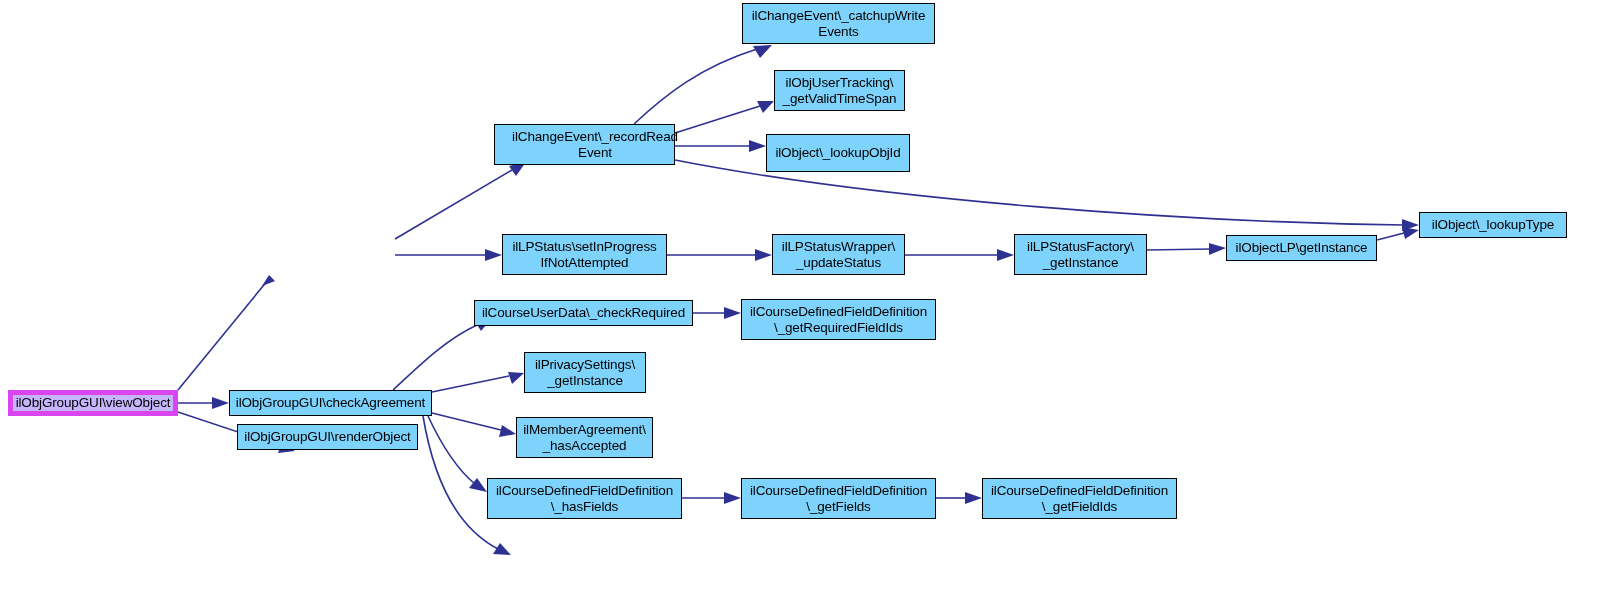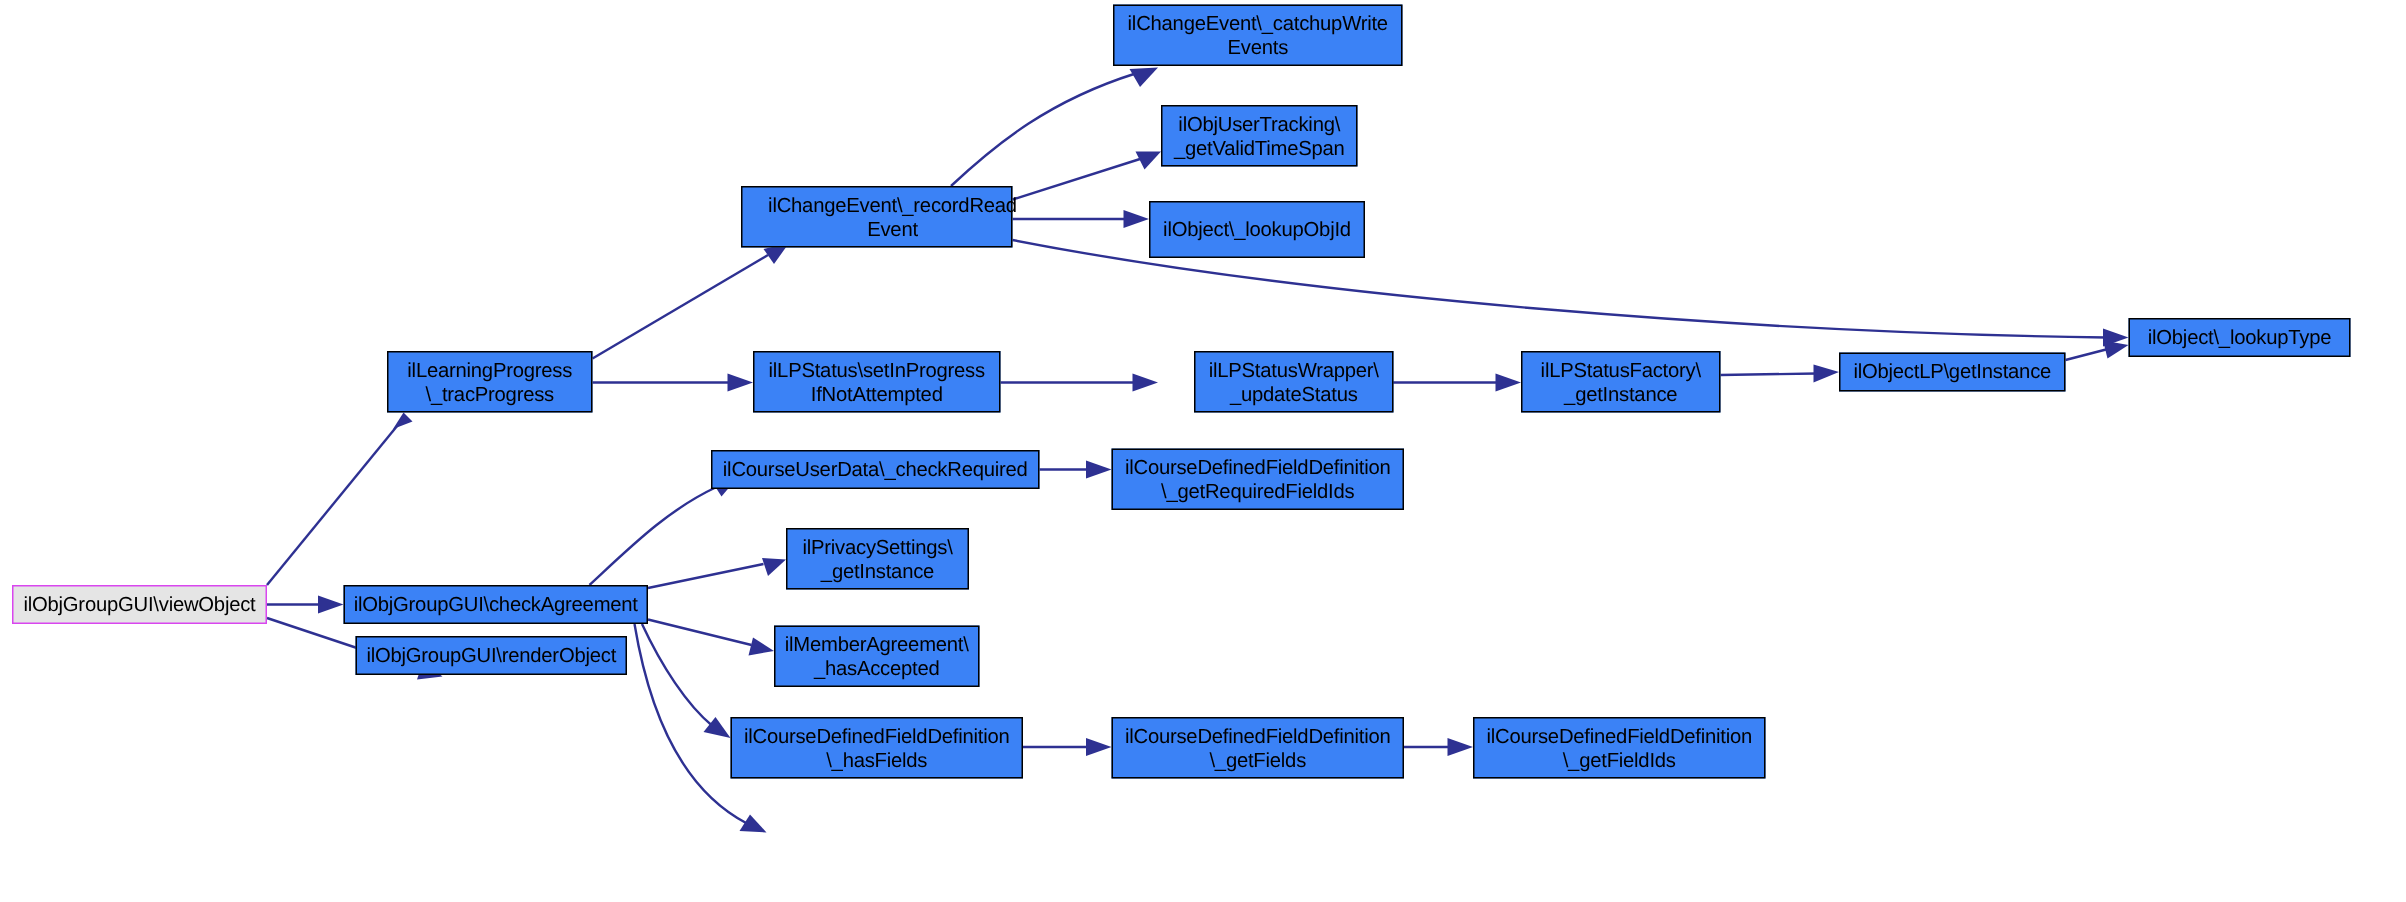--- a/index.html
+++ b/index.html
@@ -30,37 +30,37 @@
     stroke-width: 1.6px;
   }
   .edge-head {
     fill: #2e3192;
     stroke: none;
   }
   .node-box {
     position: absolute;
     box-sizing: border-box;
     border: 1px solid #000000;
-    background: #3b82f6;
+    background: #7dd3fc;
     display: flex;
     align-items: center;
     justify-content: center;
     text-align: center;
     color: #000000;
     font-family: "Liberation Sans", sans-serif;
     font-size: 13.5px;
     line-height: 15.5px;
     letter-spacing: -0.15px;
     white-space: pre-line;
     padding: 0 3px;
     user-select: none;
   }
   .node-box.highlight {
-    background: #e5e5e5;
-    border: 1px solid #d946ef;
+    background: #c4b5fd;
+    border: 5px solid #d946ef;
   }
   .node-box.thick {
     border-width: 1.5px;
   }
 </style>
 </head>
 <body>
 
 <div id="callgraph-canvas">
   <svg id="graph-svg" viewBox="0 0 1604 601" preserveAspectRatio="none" aria-hidden="true">
@@ -170,38 +170,36 @@
       <polygon class="edge-head" points="982,498 965,504 965,492"></polygon>
     </g>
   </svg>
 
   <div class="node-box highlight" style="left:8px; top:390px; width:170px; height:26px;">ilObjGroupGUI\viewObject</div>
 
   <div class="node-box" style="left:229px; top:390px; width:203px; height:26px;">ilObjGroupGUI\checkAgreement</div>
 
   <div class="node-box" style="left:237px; top:424px; width:181px; height:26px;">ilObjGroupGUI\renderObject</div>
 
-  <div class="node-box" style="left:258px; top:234px; width:137px; height:41px;">ilLearningProgress
-\_tracProgress</div>
 
   <div class="node-box" style="left:494px; top:124px; width:181px; height:41px;padding-left:24px;">ilChangeEvent\_recordRead
 Event</div>
 
   <div class="node-box" style="left:742px; top:3px; width:193px; height:41px;">ilChangeEvent\_catchupWrite
 Events</div>
 
   <div class="node-box" style="left:774px; top:70px; width:131px; height:41px;">ilObjUserTracking\
 _getValidTimeSpan</div>
 
   <div class="node-box" style="left:766px; top:134px; width:144px; height:38px;">ilObject\_lookupObjId</div>
 
   <div class="node-box" style="left:502px; top:234px; width:165px; height:41px;">ilLPStatus\setInProgress
 IfNotAttempted</div>
 
-  <div class="node-box" style="left:772px; top:234px; width:133px; height:41px;margin-left:24px;">ilLPStatusWrapper\
+  <div class="node-box" style="left:772px; top:234px; width:133px; height:41px;">ilLPStatusWrapper\
 _updateStatus</div>
 
   <div class="node-box" style="left:1014px; top:234px; width:133px; height:41px;">ilLPStatusFactory\
 _getInstance</div>
 
   <div class="node-box thick" style="left:1226px; top:235px; width:151px; height:26px;">ilObjectLP\getInstance</div>
 
   <div class="node-box thick" style="left:1419px; top:212px; width:148px; height:26px;">ilObject\_lookupType</div>
 
   <div class="node-box" style="left:474px; top:300px; width:219px; height:26px;">ilCourseUserData\_checkRequired</div>

